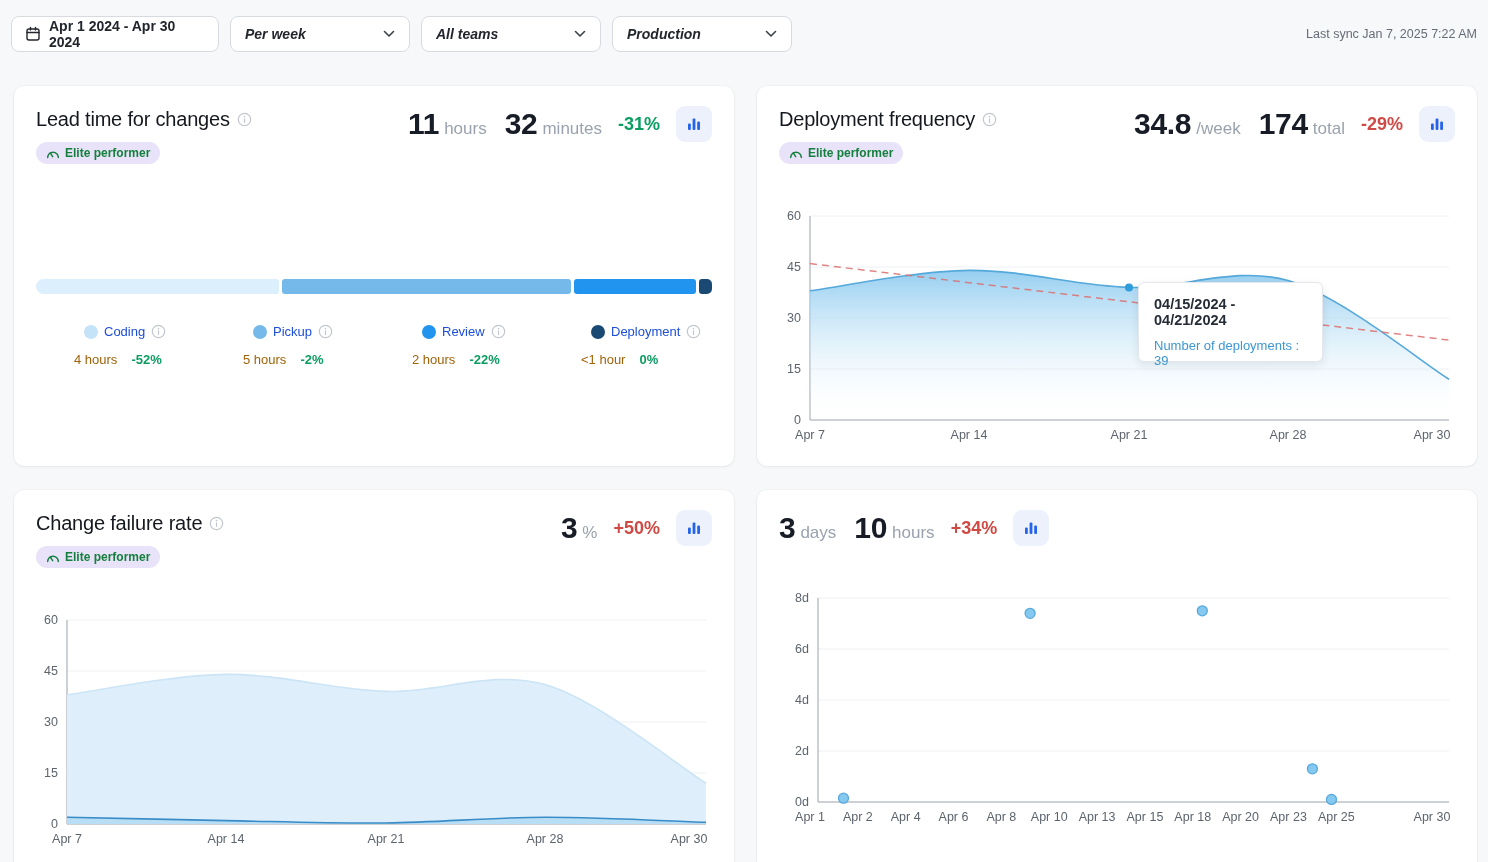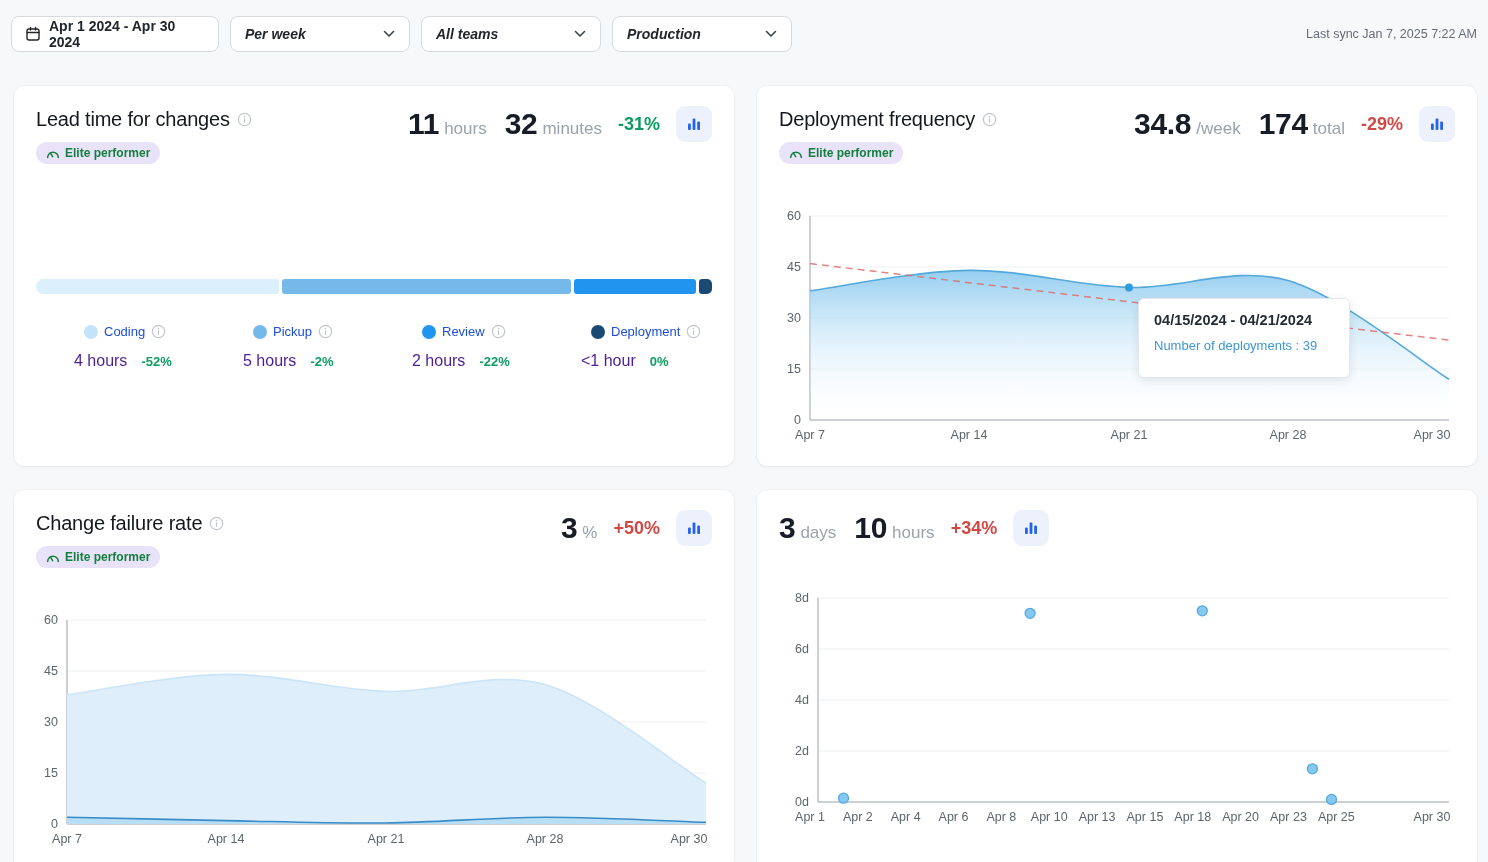--- a/index.html
+++ b/index.html
@@ -50,30 +50,30 @@
   .lead-bar{display:flex;gap:3px;height:15px;margin-top:115px;}
   .seg{border-radius:3px;}
   .seg:first-child{border-top-left-radius:8px;border-bottom-left-radius:8px;}
   .seg:last-child{border-top-right-radius:5px;border-bottom-right-radius:5px;}
   .lead-legend{display:grid;grid-template-columns:repeat(4,1fr);margin-top:30px;}
   .leg-col{padding-left:38px;}
   .leg-row{display:flex;align-items:center;gap:6px;padding-left:10px;}
   .leg-dot{width:14px;height:14px;border-radius:50%;flex:none;}
   .leg-label{font-size:13px;color:#1d4ed8;}
   .leg-vals{margin-top:13px;display:flex;align-items:center;}
-  .leg-hours{font-size:16px;color:#4c1d95;}
+  .leg-hours{font-size:13px;color:#a16207;}
   .leg-chg{font-size:13px;font-weight:600;color:#0b9d61;margin-left:14px;}
 
   
   .chart-wrap{margin-top:32px;}
   svg.chart{display:block;width:676px;height:252px;}
 
-  .chart-tooltip{position:absolute;left:381px;top:196px;width:212px;height:80px;background:#fff;
+  .chart-tooltip{position:absolute;left:381px;top:196px;width:185px;height:80px;background:#fff;
                  border:1px solid #e4e7ec;border-radius:6px;box-shadow:0 3px 10px rgba(15,20,30,.09);
-                 padding:13px 15px;box-sizing:border-box;z-index:5;margin-top:16px;}
+                 padding:13px 15px;box-sizing:border-box;z-index:5;}
   .tt-title{font-size:14.5px;font-weight:600;color:#262c35;}
   .tt-body{margin-top:10px;font-size:13px;font-weight:500;color:#3d97d2;}
 </style>
 </head>
 <body>
 
 <div class="topbar">
   <div class="ctrl date-ctrl">
     <span class="info">
       <svg viewBox="0 0 16 16" width="16" height="16" fill="none" stroke="#22262c" stroke-width="1.4" stroke-linecap="round">

